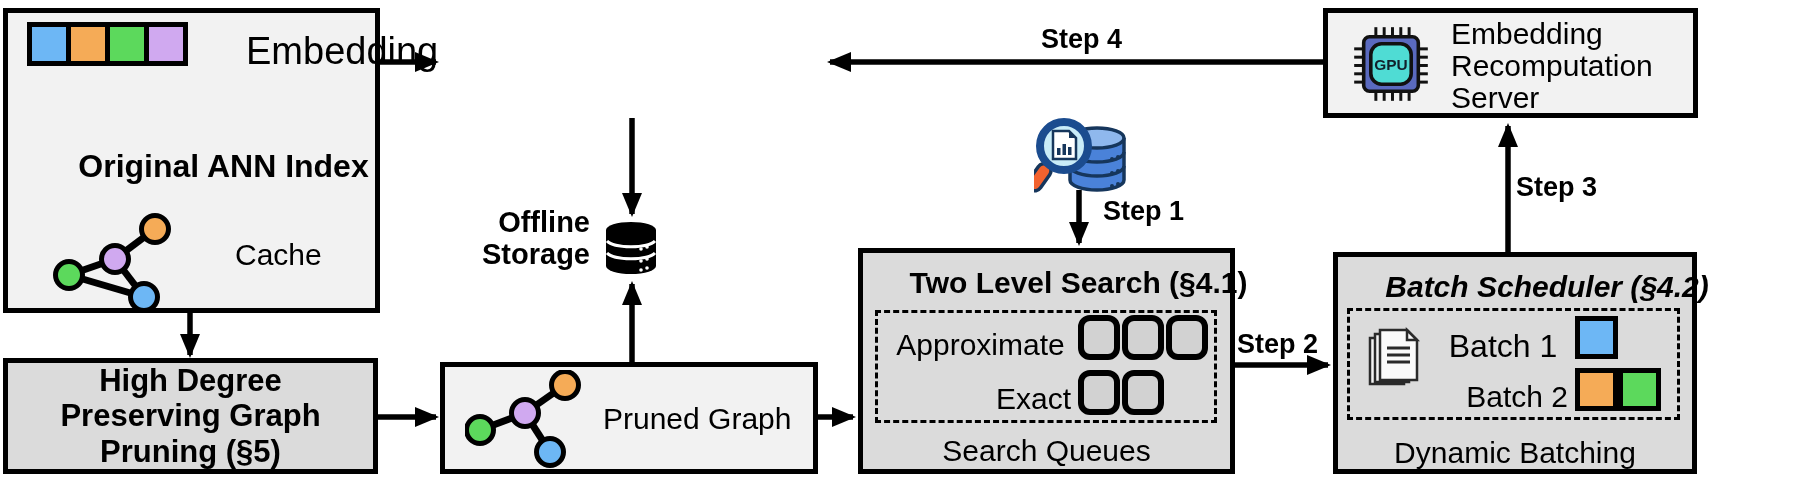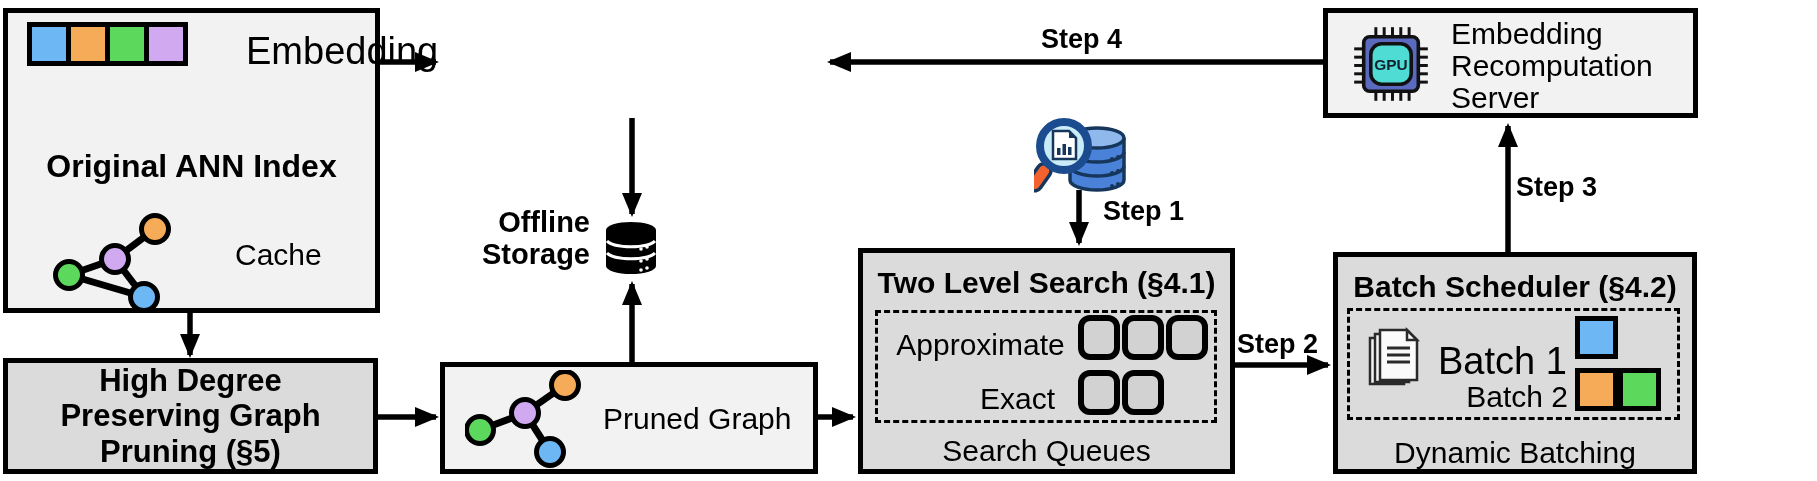--- a/index.html
+++ b/index.html
@@ -5,21 +5,21 @@
   html,body { margin:0; padding:0; background:#fff; }
   .canvas {
     position:relative; width:1817px; height:481px; background:#ffffff;
     font-family:"Liberation Sans", sans-serif; color:#000; overflow:hidden;
   }
   .box { position:absolute; box-shadow: inset 0 0 0 5px #000; z-index:2; }
   .light { background:#F2F2F2; }
   .gray  { background:#DBDBDB; }
 
   .abs { position:absolute; }
-  .bold { font-weight:bold; }
+  .bold { font-weight:bold;margin-left:32px; }
   .center { text-align:center; left:0; width:100%; }
 
   
   #ann-box { left:3px; top:8px; width:377px; height:305px; }
   .emb-strip { position:absolute; left:24px; top:14px; display:flex; }
   .emb-cell { width:44px; height:44px; border:5px solid #000; box-sizing:border-box; margin-left:-5px; }
   .emb-cell:first-child { margin-left:0; }
   .emb-label { left:207px; top:22px; font-size:38px;margin-left:36px; }
   .ann-title { top:140px; font-size:32px; }
   .graph-label { left:232px; top:230px; font-size:30px; }
@@ -44,33 +44,33 @@
   
   .query-label { left:874px; top:140px; font-size:31px; font-weight:bold; z-index:3; }
   .query-icon { left:1034px; top:116px; z-index:3; }
 
   
   #search-box { left:858px; top:248px; width:377px; height:226px; }
   .dashed-rect { position:absolute; border:3px dashed #000; box-sizing:border-box; }
   #search-dashed { left:17px; top:62px; width:342px; height:113px; }
   .search-title { top:18px; font-size:30px; }
   .approx-label { left:30px; top:80px; width:185px; text-align:center; font-size:30px; }
-  .exact-label  { left:12px; top:134px; width:185px; text-align:right; font-size:30px; }
+  .exact-label  { left:28px; top:134px; width:185px; text-align:right; font-size:30px; }
   .slot-row { position:absolute; display:flex; gap:2px; }
   #approx-slots { left:220px; top:67px; }
   #exact-slots  { left:220px; top:122px; }
   .queue-slot { width:42px; height:45px; border:6px solid #000; border-radius:12px; background:#D2D2D2; box-sizing:border-box; }
   .search-caption { top:186px; font-size:30px; }
 
   
   #scheduler-box { left:1333px; top:252px; width:364px; height:222px; }
   #sched-dashed { left:14px; top:56px; width:333px; height:112px; }
-  .sched-title { top:18px; font-size:30px; }
+  .sched-title { top:18px; font-size:30px;font-style:italic; }
   .doc-icon { left:33px; top:74px; }
-  .batch1-label { left:105px; top:88px; width:130px; text-align:left; font-size:38px; }
+  .batch1-label { left:105px; top:76px; width:130px; text-align:center; font-size:32px; }
   .batch2-label { left:105px; top:128px; width:130px; text-align:right; font-size:30px; }
   .batch-square { width:43px; height:43px; border:5px solid #000; box-sizing:border-box; }
   #batch1-square { left:242px; top:64px; }
   #batch2-squares { position:absolute; left:242px; top:116px; display:flex; }
   .sched-caption { top:184px; font-size:30px; }
 
   
   #server-box { left:1323px; top:8px; width:375px; height:110px; }
   .gpu-icon { left:30px; top:18px; }
   .server-title { left:128px; top:10px; width:228px; font-size:30px; line-height:1.07; }

